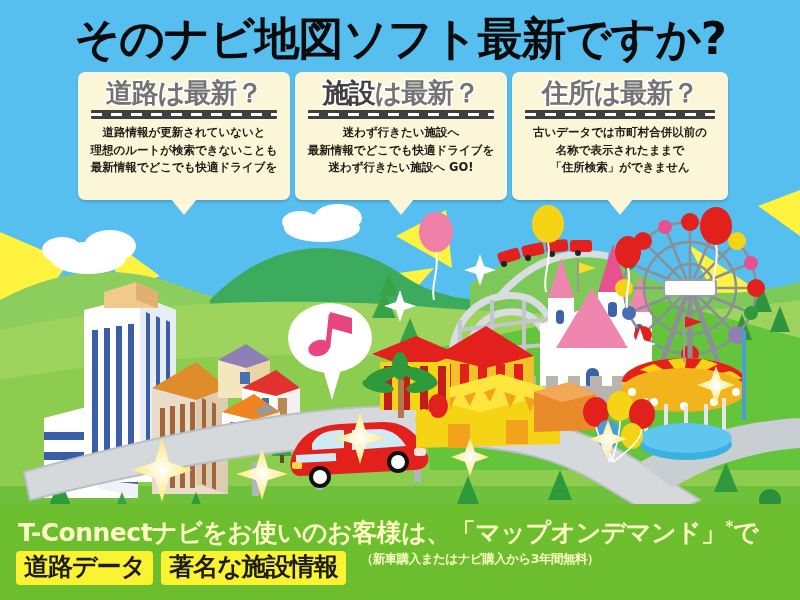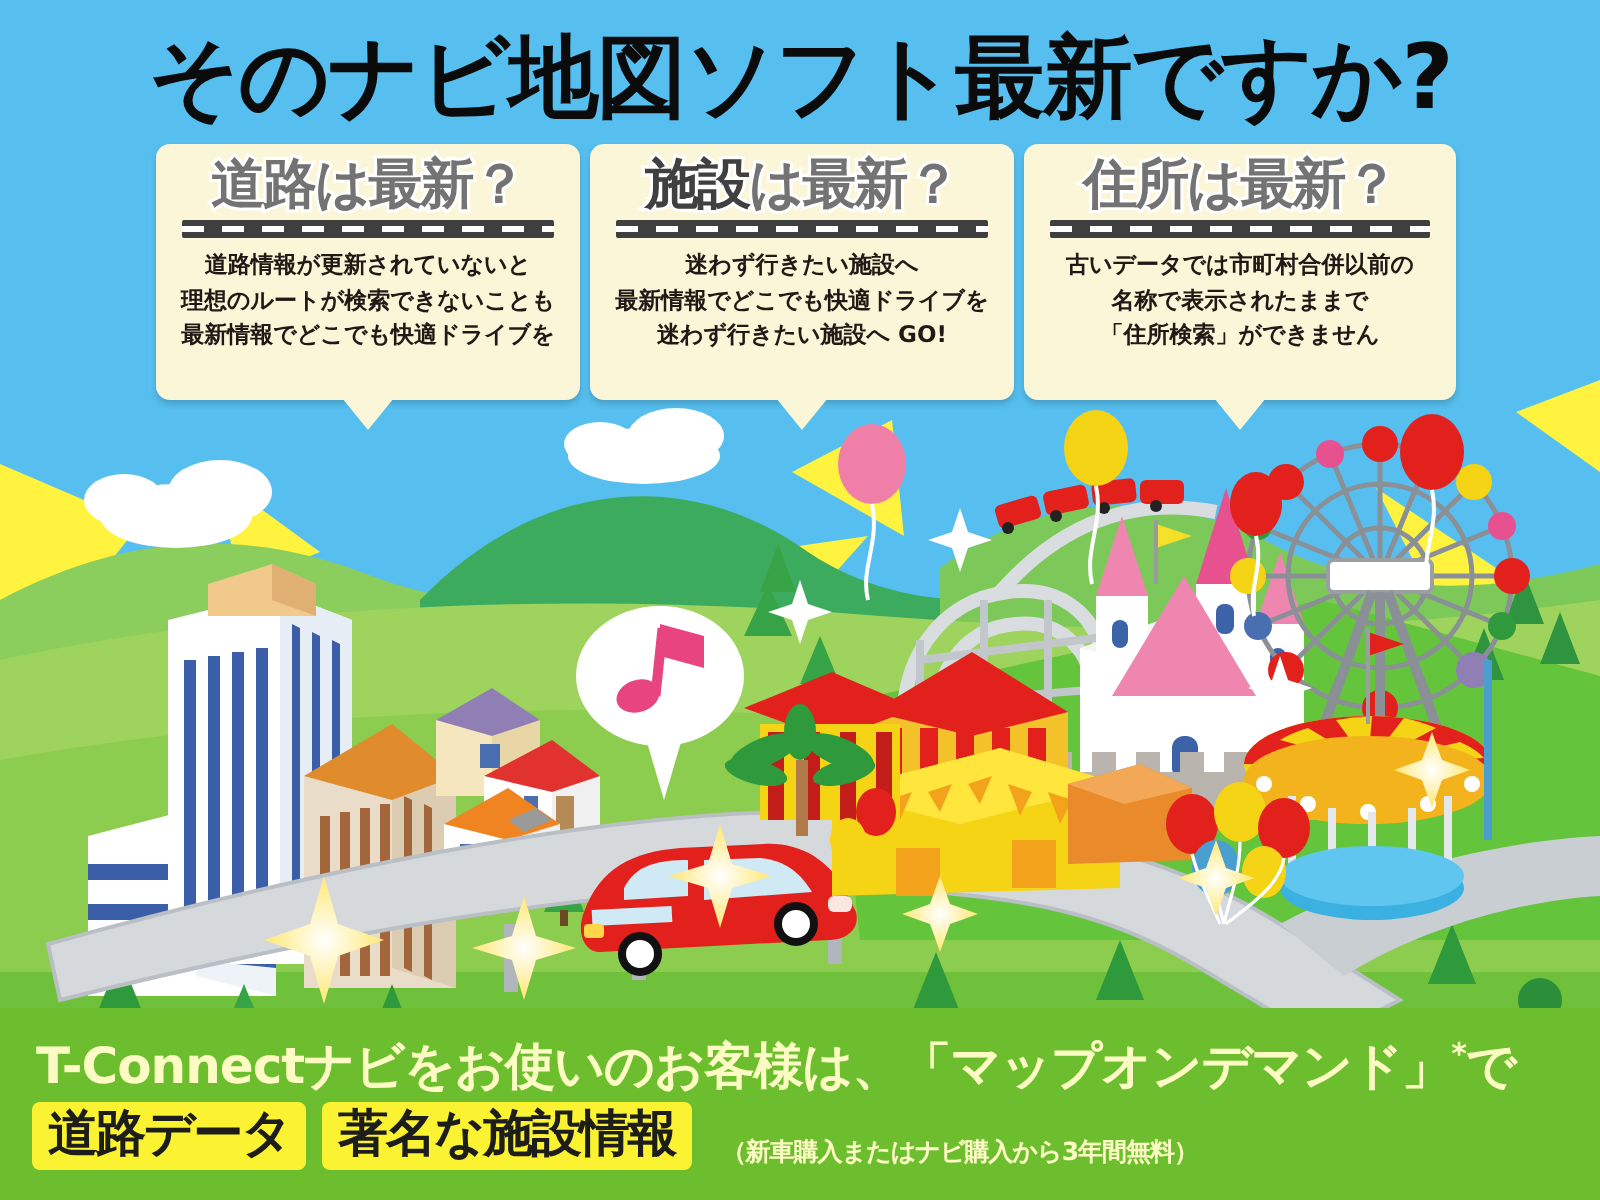--- a/index.html
+++ b/index.html
@@ -66,21 +66,21 @@
     position:absolute;left:0;bottom:0;width:800px;height:96px;
     background:#6cbe2e;z-index:50;
     display:flex;flex-direction:column;justify-content:center;
   }
   .bline1{
     color:#fcfbc4;font-size:25px;font-weight:bold;
     padding-left:18px;white-space:nowrap;letter-spacing:-.5px;line-height:1.1;
   }
   .bline1 .ast{font-size:15px;vertical-align:super;}
   .bline2{
-    display:flex;align-items:flex-end;padding-left:16px;margin-top:5px;white-space:nowrap;
+    display:flex;align-items:flex-start;padding-left:16px;margin-top:5px;white-space:nowrap;
   }
   .chip{
     background:#fbf331;color:#1d1d1b;font-size:25px;font-weight:bold;
     padding:2px 8px 4px 8px;border-radius:4px;margin-right:8px;
     letter-spacing:-1px;line-height:1.12;
   }
   .btail{color:#fcfbc4;font-size:25px;font-weight:bold;letter-spacing:-.5px;}
   .bnote{color:#fcfbc4;font-size:12.5px;font-weight:bold;margin-left:7px;letter-spacing:-.5px;}
 </style>
 </head>

